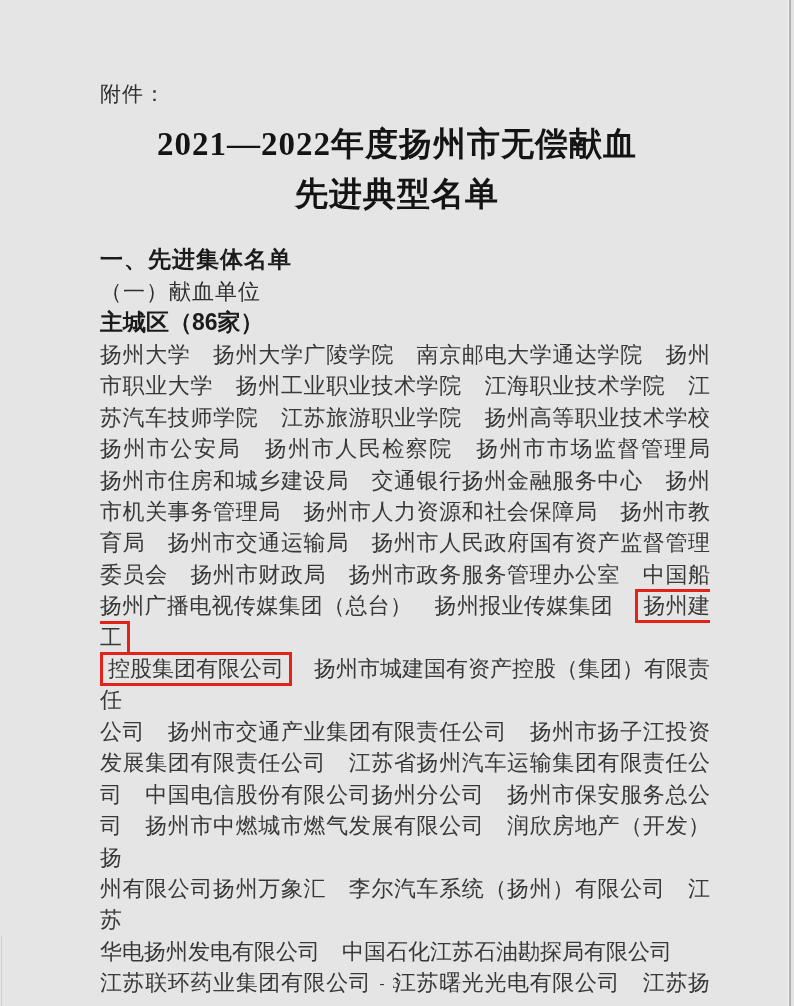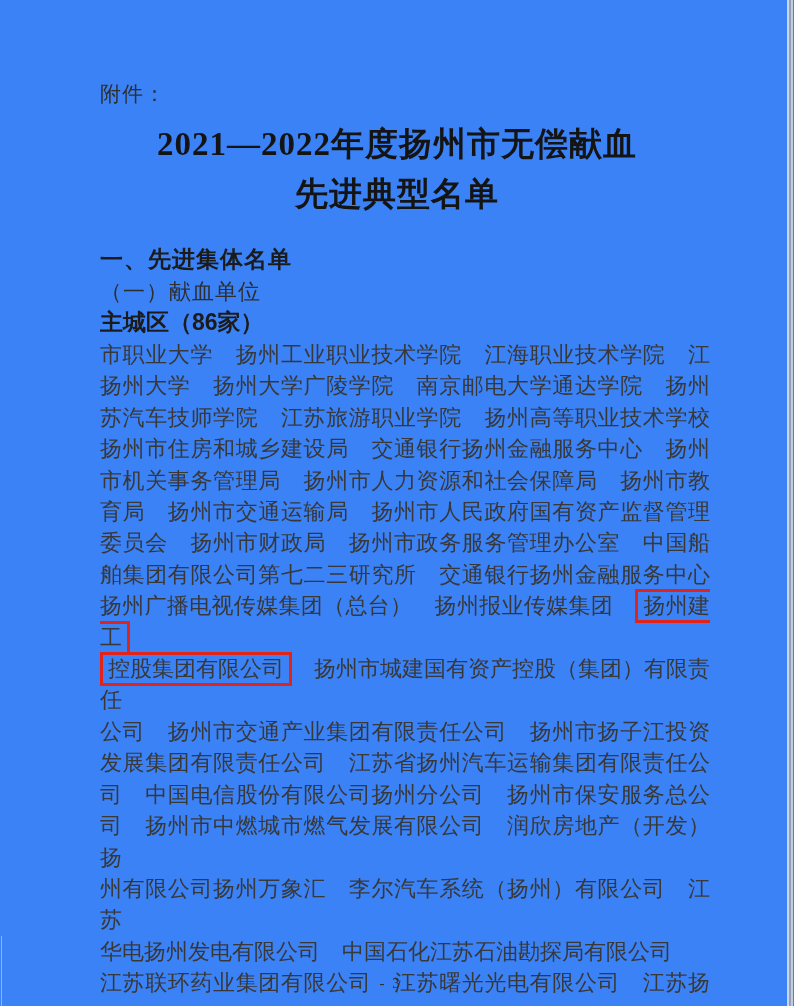--- a/index.html
+++ b/index.html
@@ -4,21 +4,21 @@
 <style>
   html, body {
     margin: 0;
     padding: 0;
     background: #ffffff;
   }
   .page {
     position: relative;
     width: 794px;
     height: 1006px;
-    background: #3b82f6;
+    background: #e5e5e5;
     overflow: hidden;
     font-family: "Liberation Serif", "DejaVu Serif", serif;
     color: #333333;
   }
   
   .artifact-right {
     position: absolute;
     top: 0;
     bottom: 0;
     right: 3px;
@@ -130,28 +130,28 @@
   <div class="attach">附件：</div>
 
   <h1 class="title title1">2021—2022年度扬州市无偿献血</h1>
   <h1 class="title title2">先进典型名单</h1>
 
   <div class="h-sec">一、先进集体名单</div>
   <div class="h-sub">（一）献血单位</div>
   <div class="h-group">主城区（86家）</div>
 
   <div class="body-list">
+    <div class="ln">扬州大学　扬州大学广陵学院　南京邮电大学通达学院　扬州</div>
     <div class="ln">市职业大学　扬州工业职业技术学院　江海职业技术学院　江</div>
-    <div class="ln">扬州大学　扬州大学广陵学院　南京邮电大学通达学院　扬州</div>
     <div class="ln">苏汽车技师学院　江苏旅游职业学院　扬州高等职业技术学校</div>
+    <div class="ln">扬州市公安局　扬州市人民检察院　扬州市市场监督管理局</div>
     <div class="ln">扬州市住房和城乡建设局　交通银行扬州金融服务中心　扬州</div>
     <div class="ln">市机关事务管理局　扬州市人力资源和社会保障局　扬州市教</div>
     <div class="ln">育局　扬州市交通运输局　扬州市人民政府国有资产监督管理</div>
     <div class="ln">委员会　扬州市财政局　扬州市政务服务管理办公室　中国船</div>
-    <div class="ln">舶集团有限公司第七二三研究所　交通银行扬州金融服务中心</div>
     <div class="ln"><span>扬州广播电视传媒集团（总台）　扬州报业传媒集团　</span><span class="hl">扬州建工</span></div>
     <div class="ln"><span class="hl">控股集团有限公司</span><span>　扬州市城建国有资产控股（集团）有限责任</span></div>
     <div class="ln">公司　扬州市交通产业集团有限责任公司　扬州市扬子江投资</div>
     <div class="ln">发展集团有限责任公司　江苏省扬州汽车运输集团有限责任公</div>
     <div class="ln">司　中国电信股份有限公司扬州分公司　扬州市保安服务总公</div>
     <div class="ln">司　扬州市中燃城市燃气发展有限公司　润欣房地产（开发）扬</div>
     <div class="ln">州有限公司扬州万象汇　李尔汽车系统（扬州）有限公司　江苏</div>
     <div class="ln short">华电扬州发电有限公司　中国石化江苏石油勘探局有限公司</div>
     <div class="ln">江苏联环药业集团有限公司　江苏曙光光电有限公司　江苏扬</div>
 

